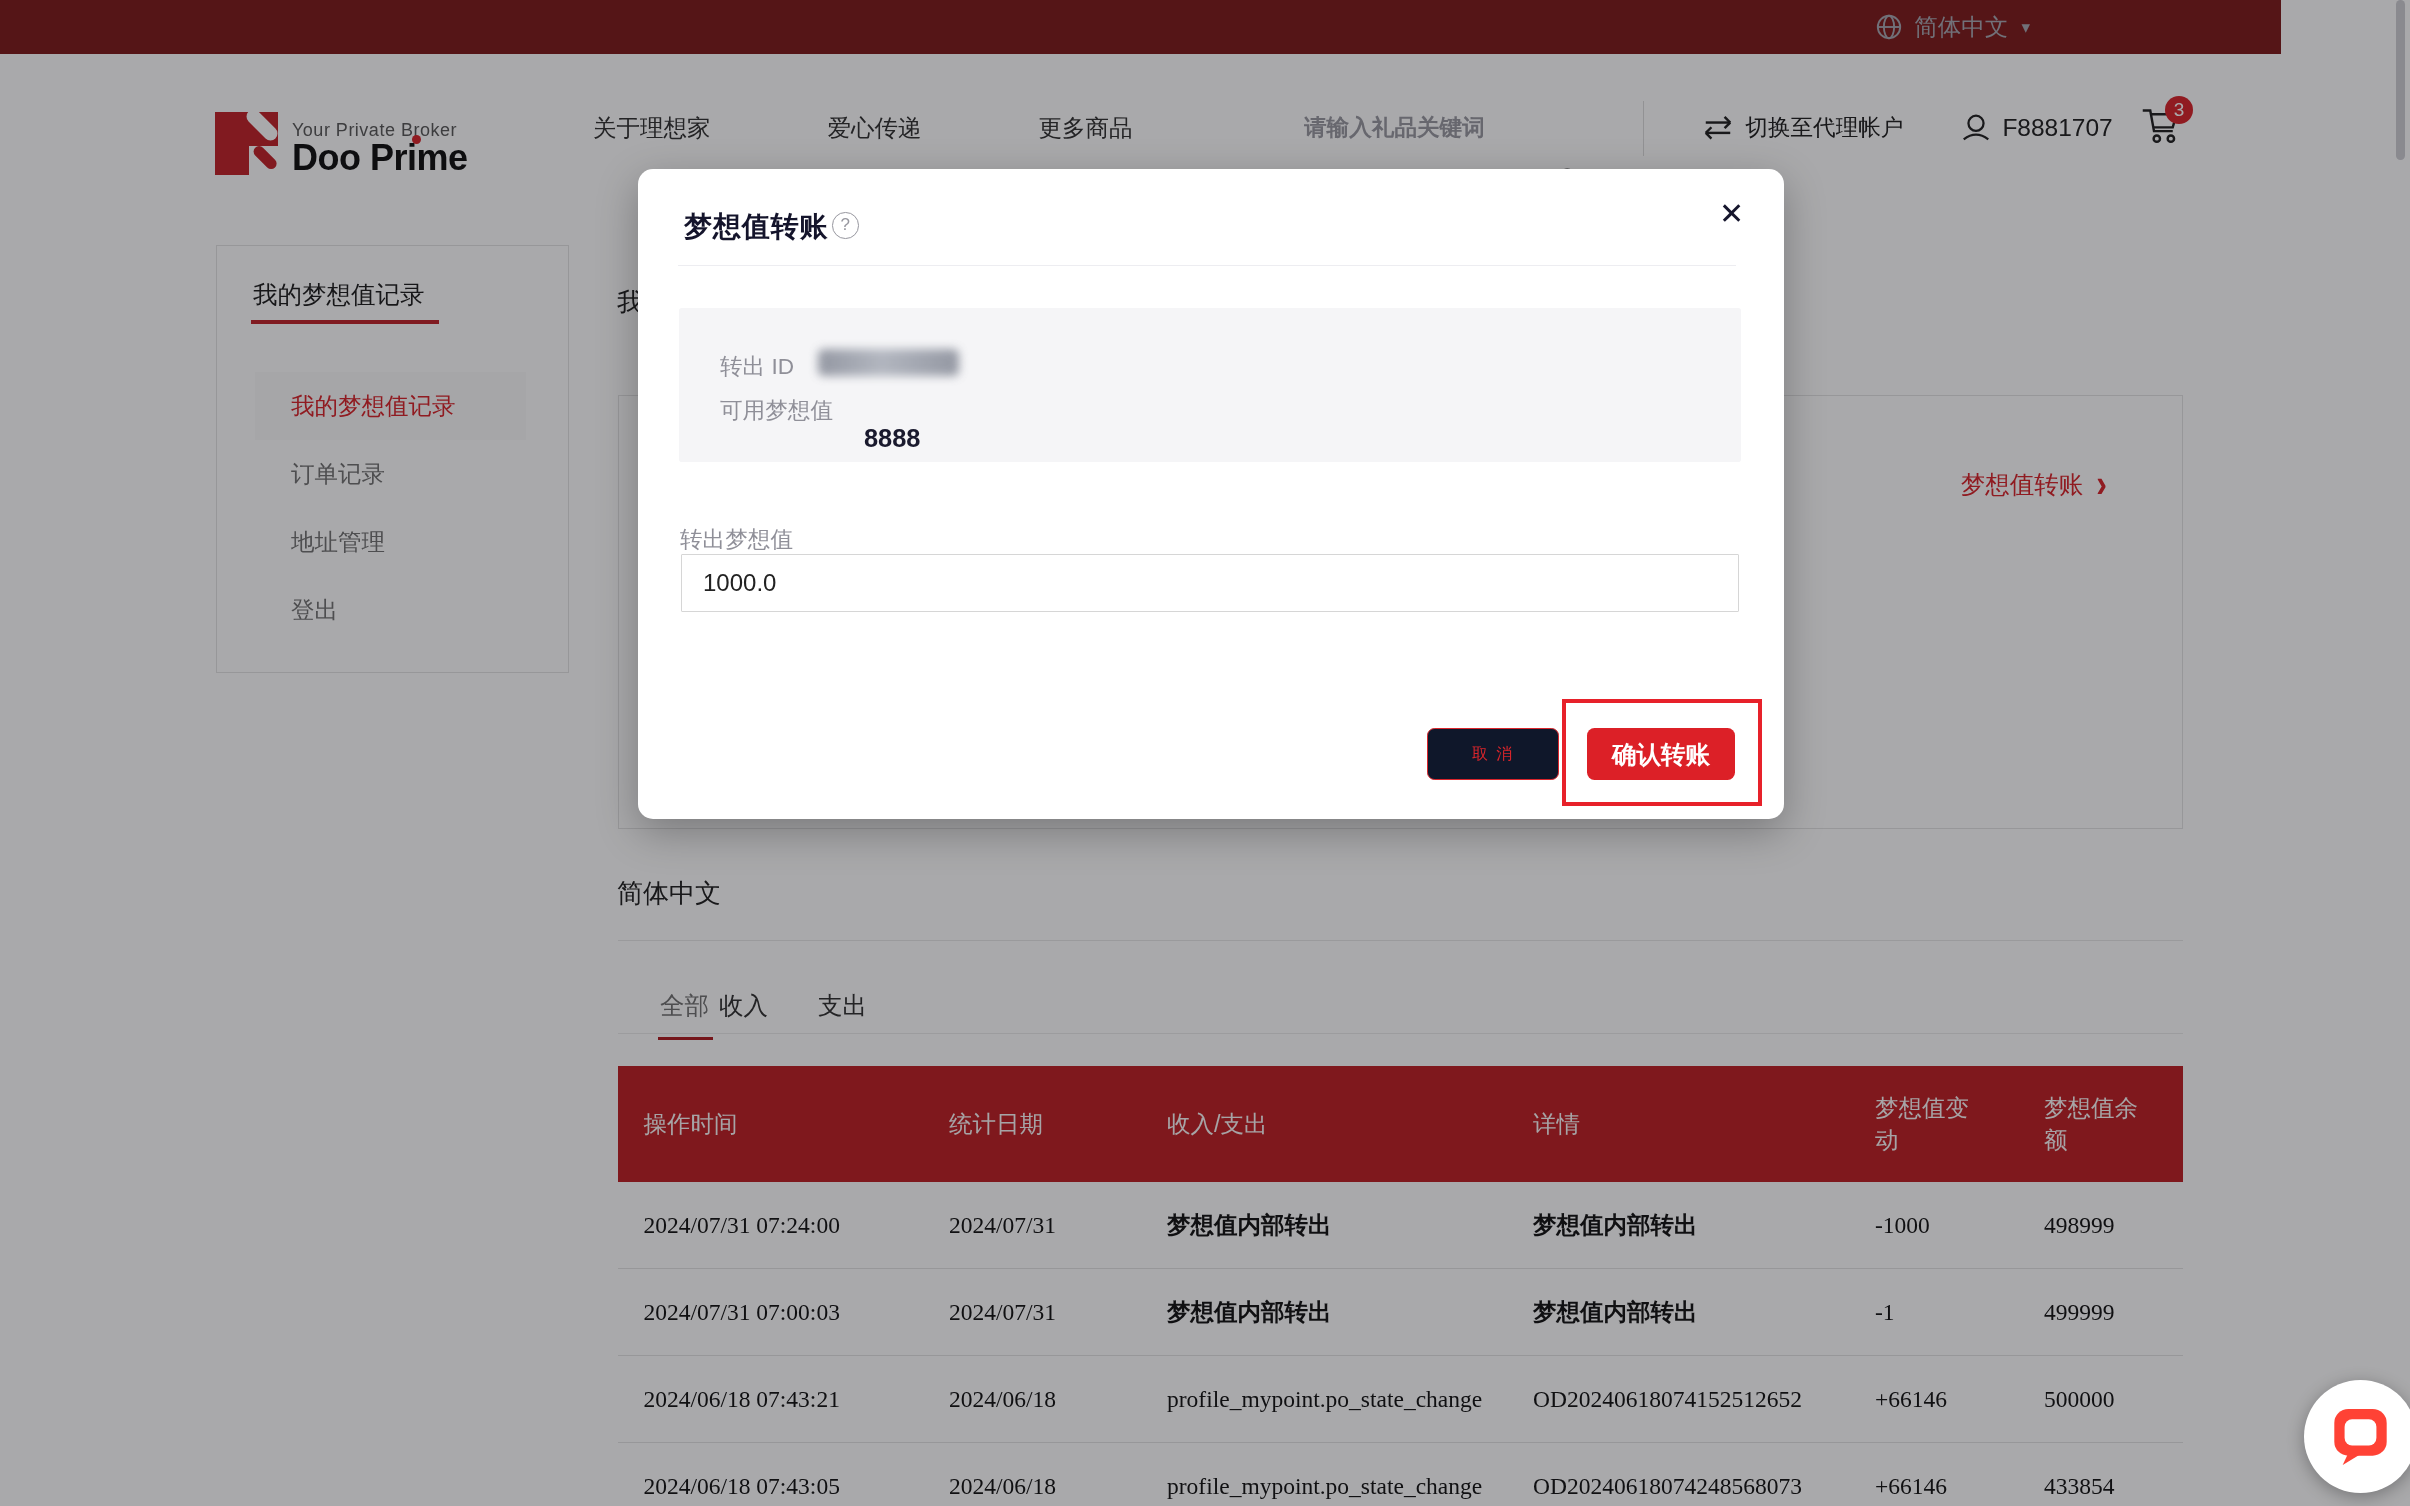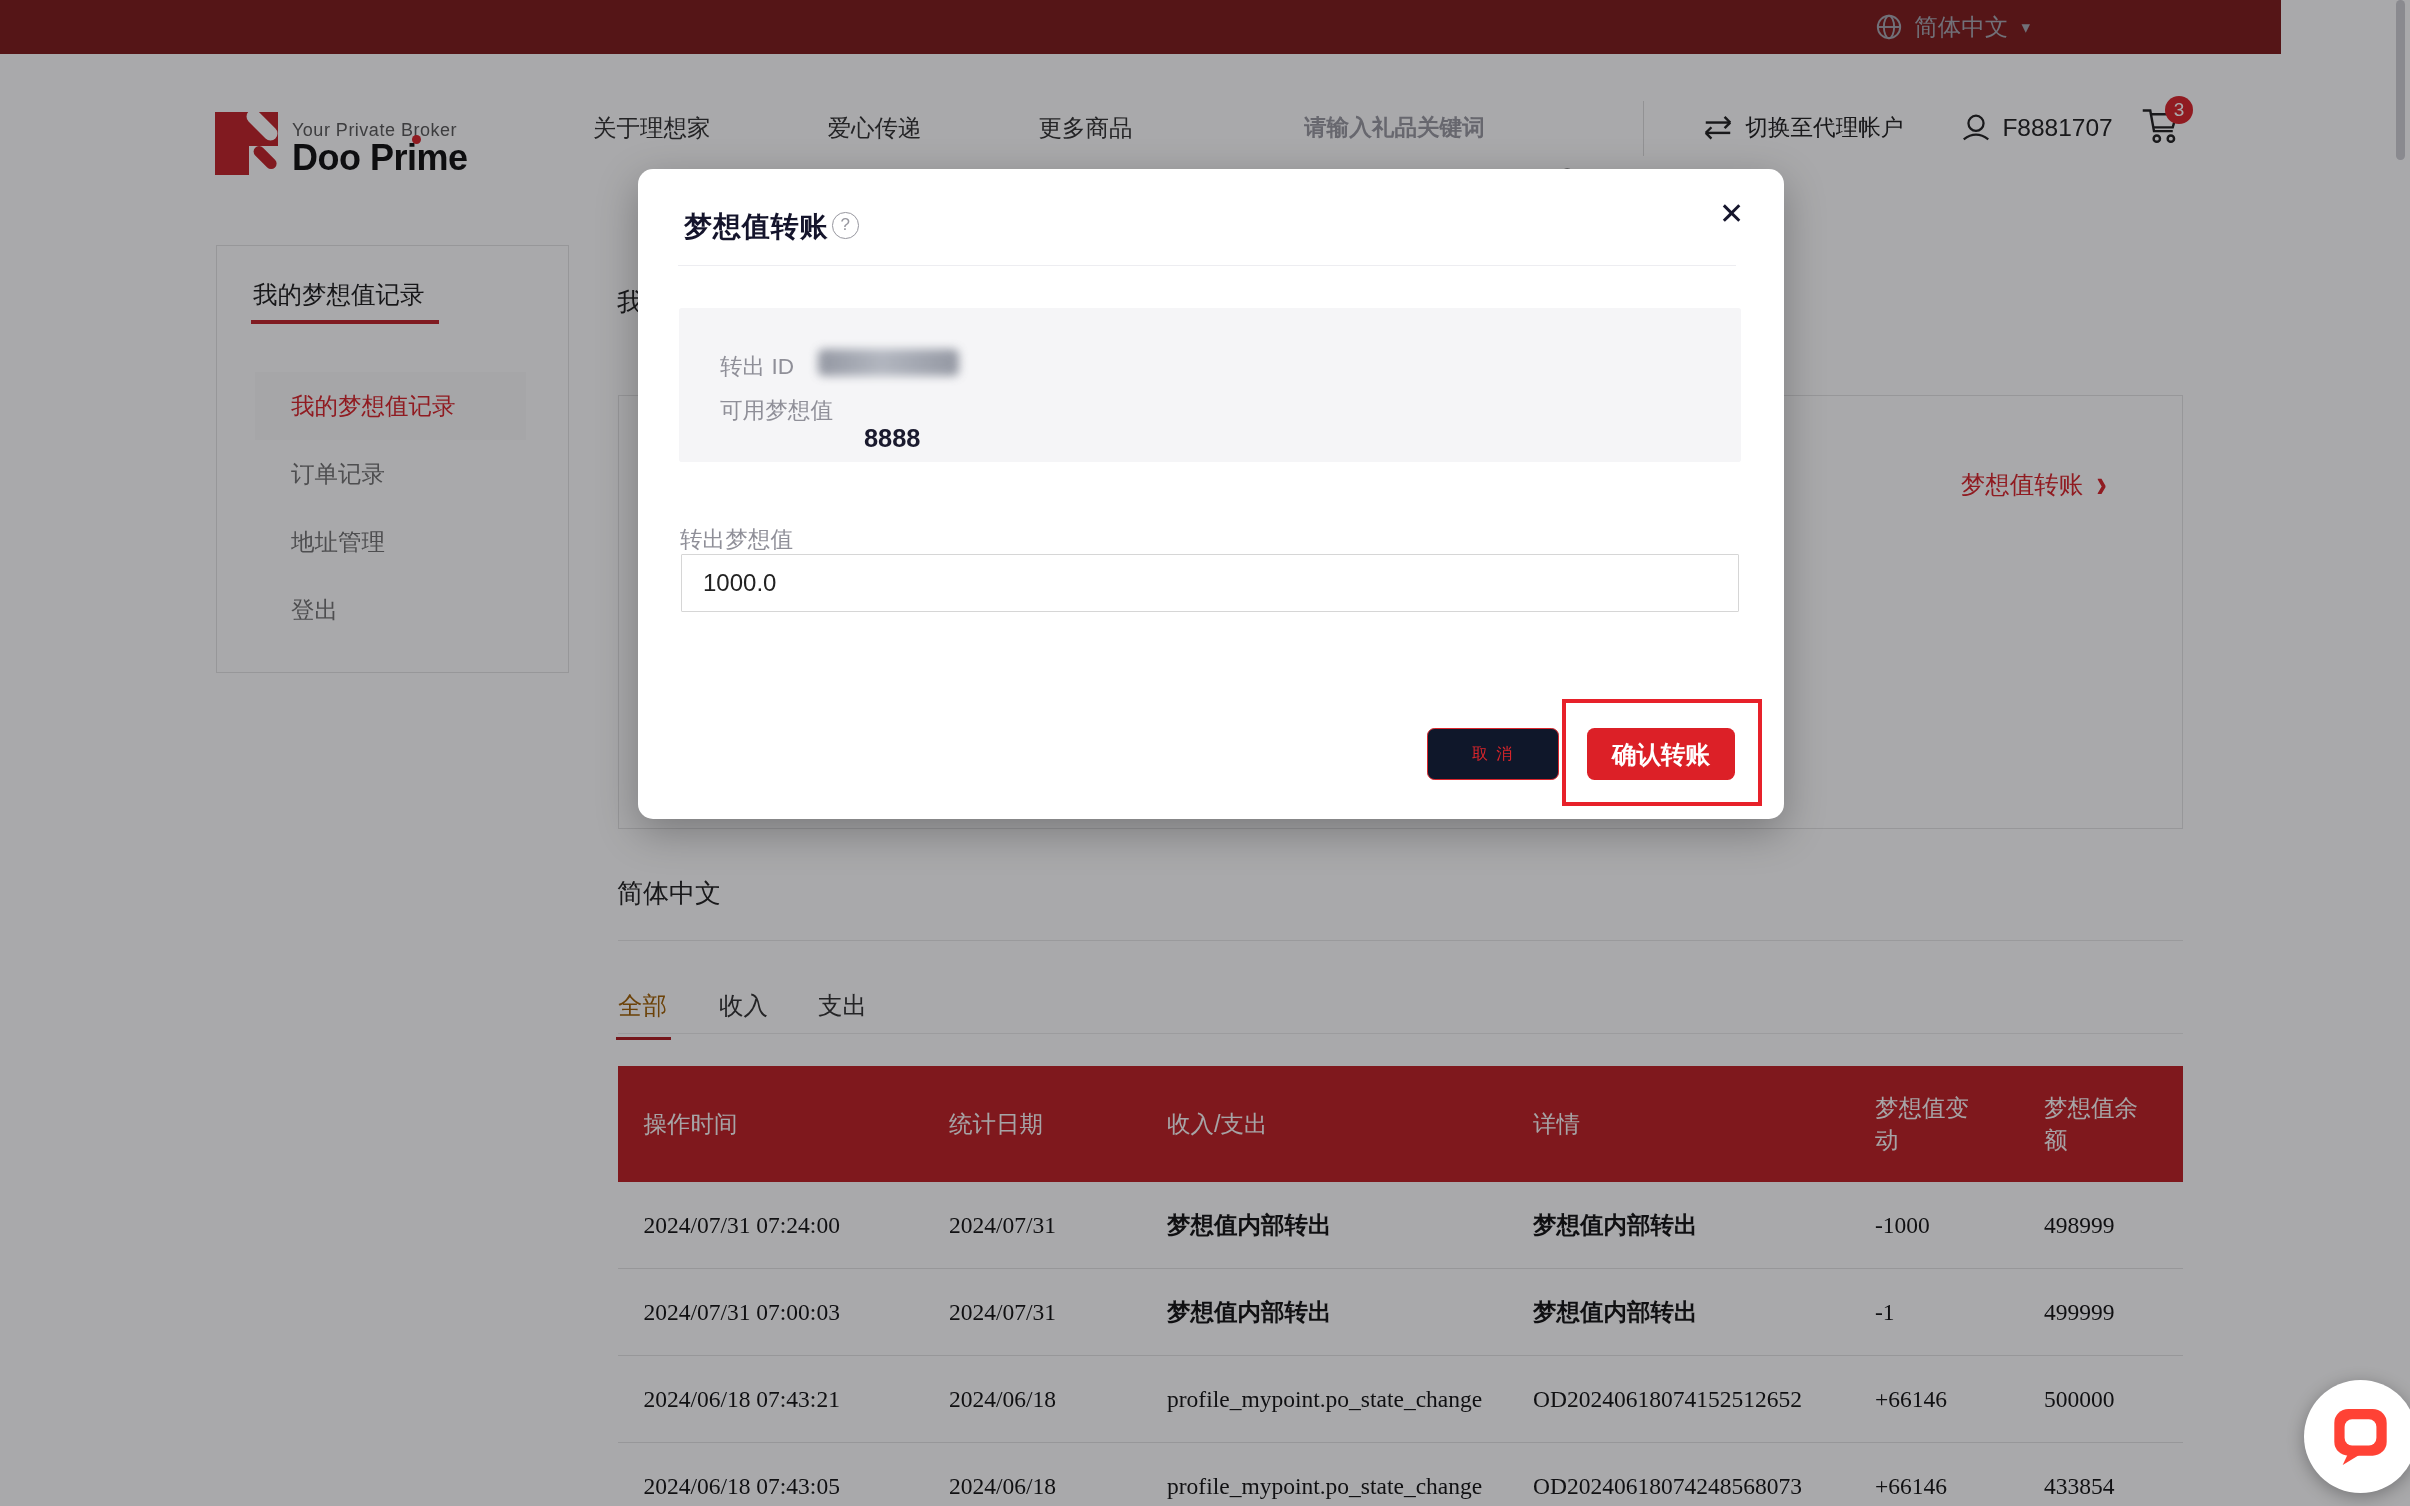--- a/index.html
+++ b/index.html
@@ -47,21 +47,21 @@
   .top-card{position:absolute;left:618px;top:395px;width:1565px;height:434px;border:0.9px solid #e3e3e3;box-sizing:border-box;background:#fff;}
   .transfer-link{position:absolute;right:75px;top:72px;font-size:24.5px;color:#d9252b;display:flex;align-items:center;gap:13px;cursor:pointer;}
   .transfer-link .chev{font-size:32px;line-height:24.5px;font-weight:bold;transform:scaleY(1.2);}
   .records-title{position:absolute;left:617px;top:876px;font-size:26px;color:#222;}
   .records-divider{position:absolute;left:618px;top:940px;width:1565px;height:0.9px;background:#e8e8e8;}
   .tabs{position:absolute;left:618px;top:981px;width:1565px;height:53px;border-bottom:0.9px solid #ececec;box-sizing:border-box;}
   .tab{position:absolute;top:7.5px;font-size:24.5px;color:#333;cursor:pointer;}
   .tab.t0{left:0;}
   .tab.t1{left:101px;}
   .tab.t2{left:200px;}
-  .tab.active{color:#a16207;}
+  .tab.active{color:#737373;margin-left:42px;}
   .tab-underline{position:absolute;left:-1.9px;top:48px;width:55px;height:3.8px;background:#b01e23;}
   
   .records-table{position:absolute;left:618px;top:1066px;width:1565px;border-collapse:collapse;table-layout:fixed;}
   .records-table th{background:#bf2125;color:#fbf7f7;font-weight:normal;font-size:23.5px;text-align:left;height:116px;vertical-align:middle;padding:0;}
   .records-table th.first,.records-table td.first{padding-left:25.4px;}
   .records-table td{font-size:23.5px;color:#141414;height:86px;vertical-align:middle;padding:0;border-bottom:0.9px solid #e4e4e4;}
   .records-table .narrow{display:inline-block;width:109px;line-height:32px;}
   .cell-serif{font-family:"Liberation Serif",serif;font-size:25.4px;}
   .cell-cjk-bold{font-weight:bold;}
   

